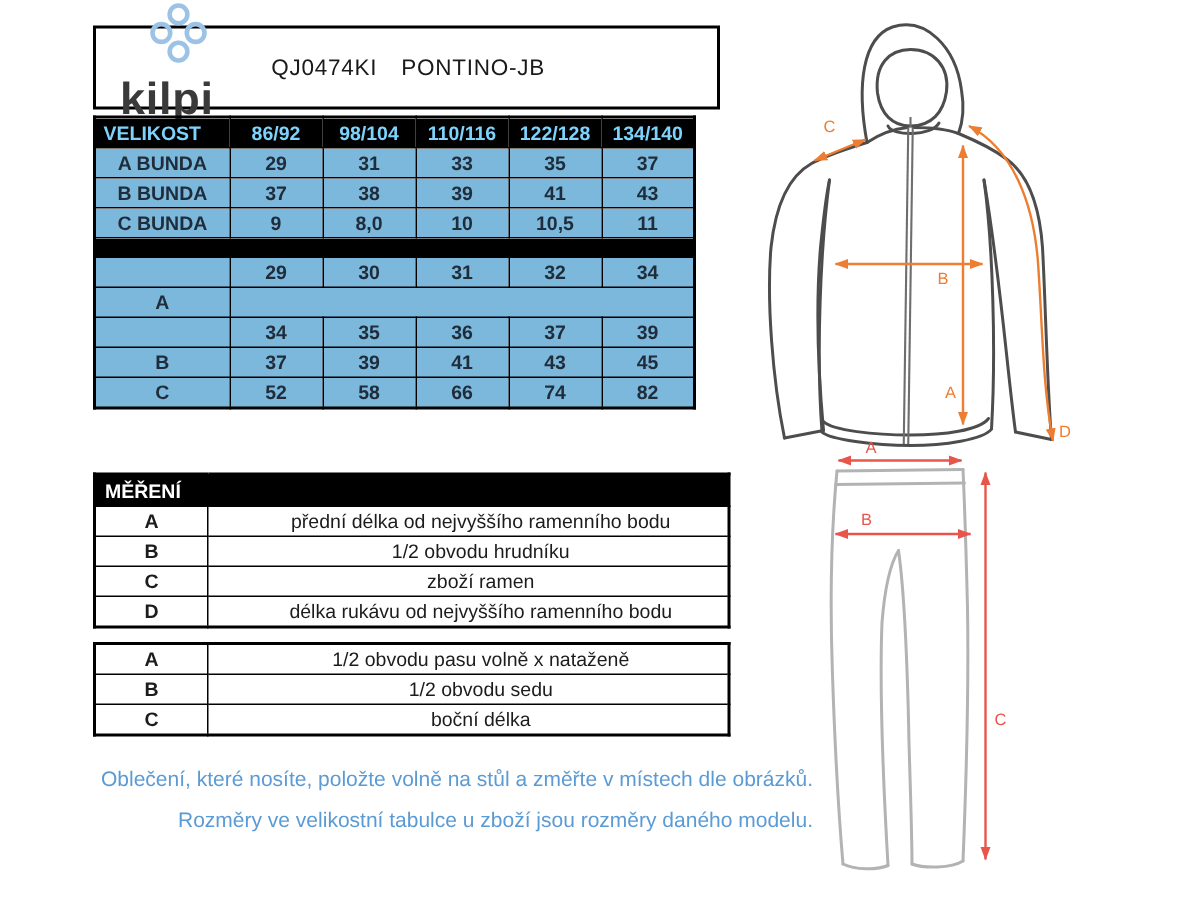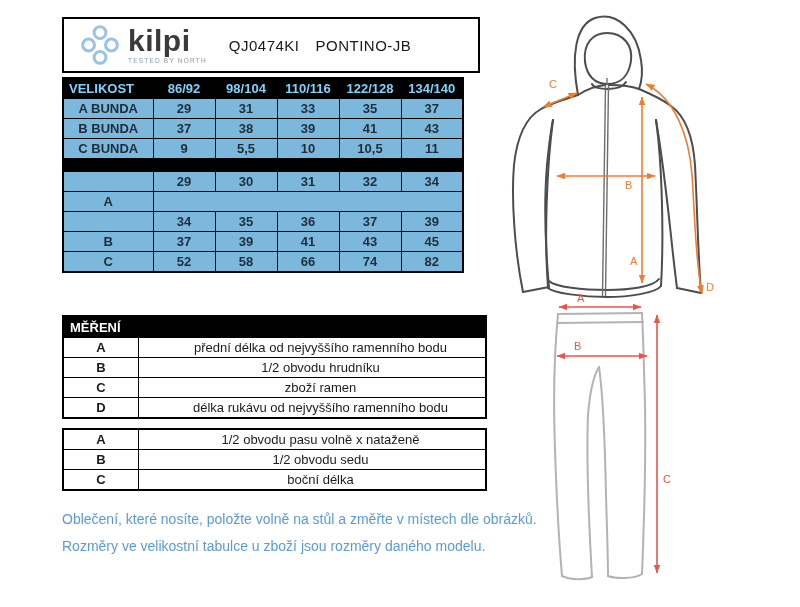--- a/index.html
+++ b/index.html
@@ -6,21 +6,21 @@
   body{
     width:800px;height:607px;position:relative;background:#ffffff;
     font-family:"Liberation Sans",sans-serif;overflow:hidden;
   }
   
   .logo-box{
     position:absolute;left:62px;top:17px;width:398px;height:52px;
     border:2px solid #000;background:#fff;
     display:flex;align-items:center;padding-left:16px;box-sizing:content-box;
   }
-  .logo-mark{display:flex;align-items:center;gap:8px;}
+  .logo-mark{display:flex;align-items:center;gap:8px;flex-direction:column;}
   .wordmark-wrap{display:flex;flex-direction:column;line-height:1;}
   .wordmark{font-size:30px;font-weight:bold;color:#3a3a3a;letter-spacing:0.5px;}
   .tagline{font-size:6.5px;color:#8d9aa6;letter-spacing:1.2px;margin-top:2px;}
   .product-code{margin-left:22px;font-size:15px;font-weight:normal;color:#1a1a1a;letter-spacing:0.5px;white-space:nowrap;}
   .product-code span+span{margin-left:16px;}
   
   table{border-collapse:collapse;table-layout:fixed;}
   .size-table{position:absolute;left:62px;top:77px;border:2px solid #000;}
   .size-table th,.size-table td{
     border:1px solid #000;height:19px;padding:0;
@@ -33,21 +33,21 @@
   
   .measure{position:absolute;left:62px;border:2px solid #000;background:#fff;}
   .measure th{background:#000;color:#fff;font-size:13px;font-weight:bold;
     text-align:left;padding:2px 0 2px 6px;height:16px;}
   .measure td{border:1px solid #000;height:19px;font-size:13px;color:#1c1c1c;padding:0;}
   .measure td.lbl{width:74px;text-align:center;font-weight:bold;}
   .measure td.desc{width:329px;text-align:center;padding-left:17px;font-weight:normal;}
   
   .footer-note{
     position:absolute;left:62px;top:506px;width:480px;
-    font-size:14px;line-height:27px;color:#5B9BD5;
+    font-size:14px;line-height:27px;color:#5B9BD5;text-align:right;
   }
   
   .jacket-svg{position:absolute;left:495px;top:5px;}
   .pants-svg{position:absolute;left:530px;top:285px;}
   svg text{font-family:"Liberation Sans",sans-serif;font-size:11px;}
 </style>
 </head>
 <body>
 
 <div class="logo-box">
@@ -100,21 +100,21 @@
     <td>B BUNDA</td>
     <td>37</td>
     <td>38</td>
     <td>39</td>
     <td>41</td>
     <td>43</td>
   </tr>
   <tr>
     <td>C BUNDA</td>
     <td>9</td>
-    <td>5,5</td>
+    <td>8,0</td>
     <td>10</td>
     <td>10,5</td>
     <td>11</td>
   </tr>
   <tr class="sep">
         <td colspan="6"></td>
       </tr>
   <tr>
     <td></td>
     <td>29</td>

